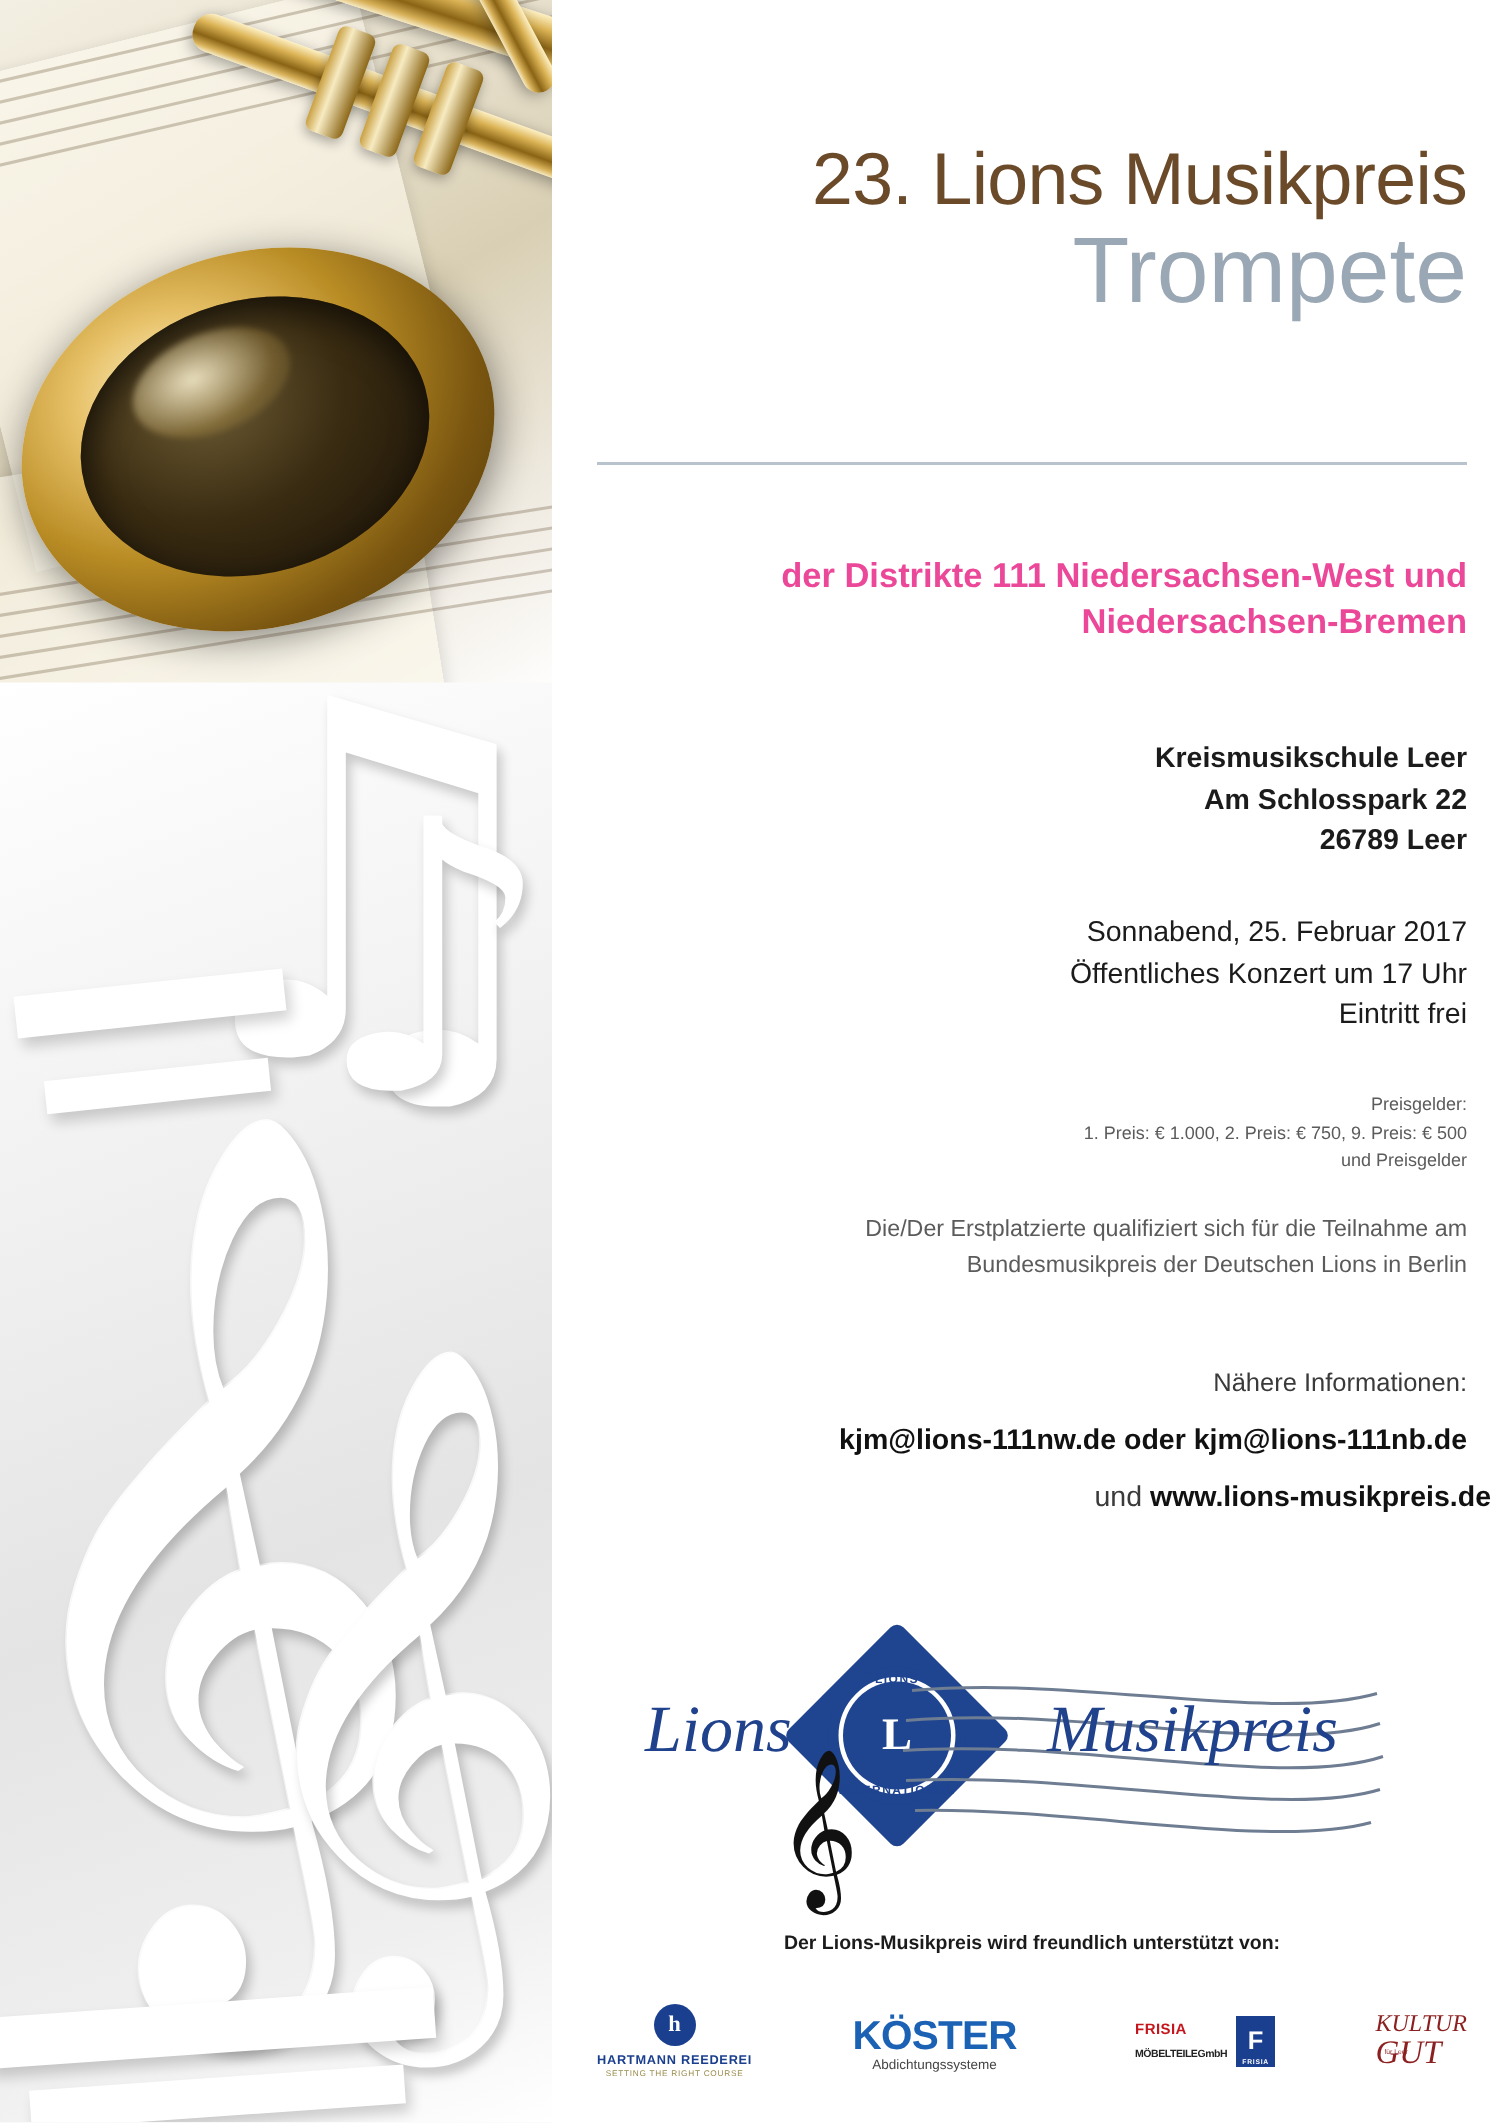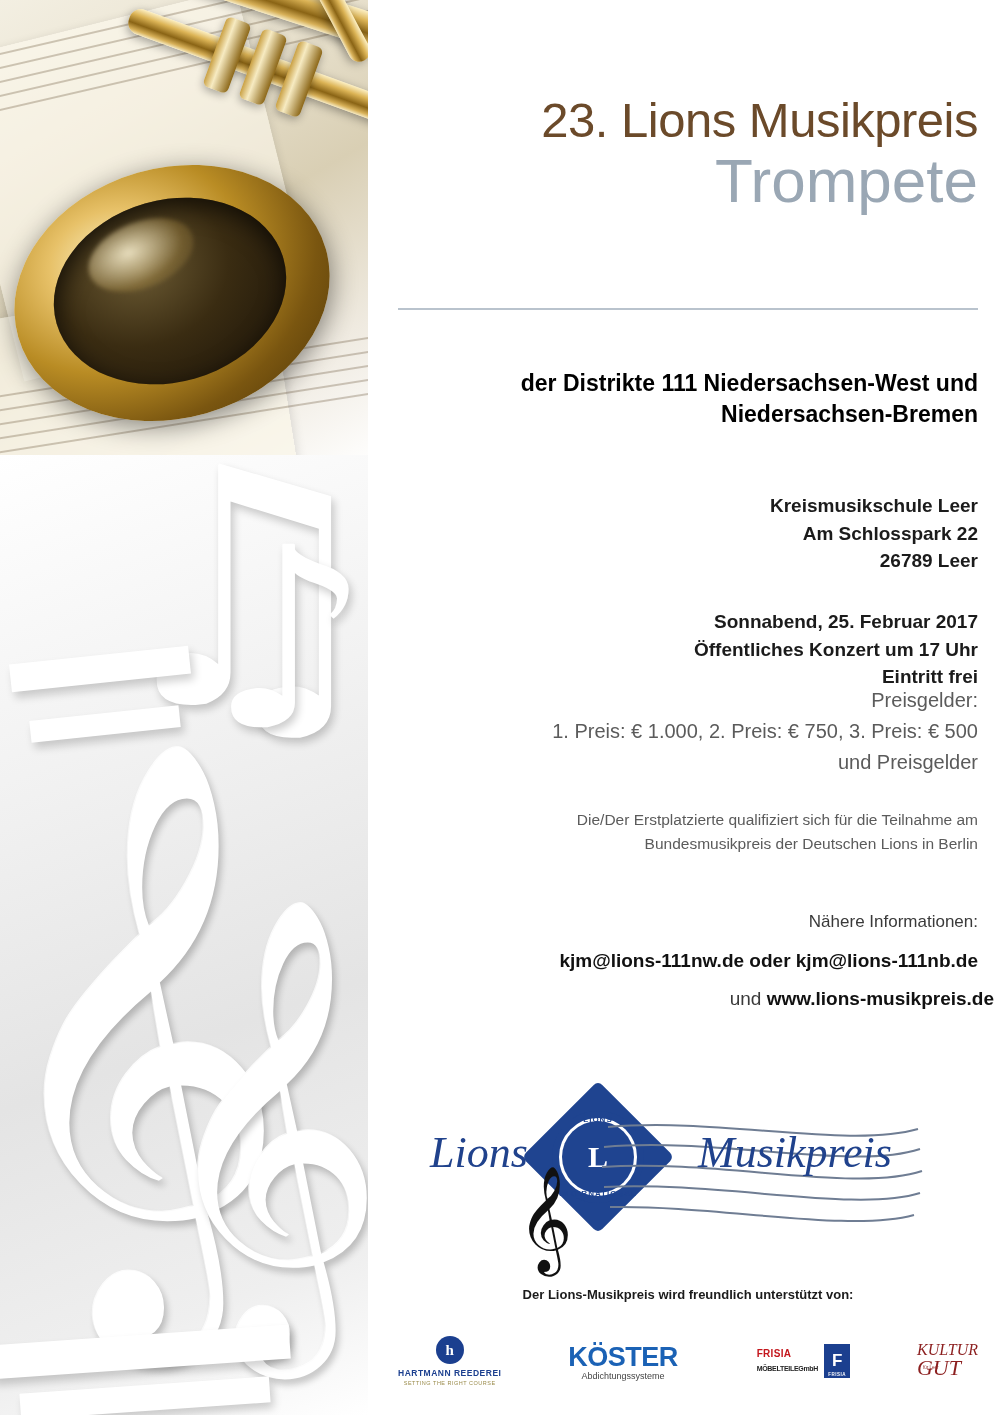--- a/index.html
+++ b/index.html
@@ -182,34 +182,34 @@
     background: #b9c3cd;
   }
 
   .districts {
     position: absolute;
     left: 30px; top: 368px;
     width: 580px;
     text-align: right;
     font-size: 23px;
     font-weight: bold;
-    color: #000000;
+    color: #ec4899;
     line-height: 1.33;
   }
 
   .block {
     position: absolute;
     left: 30px;
     width: 580px;
     text-align: right;
     color: #1b1b1b;
   }
   .venue { top: 492px; font-size: 19px; font-weight: bold; line-height: 1.45; }
-  .datetime { top: 608px; font-size: 19px; font-weight: bold; line-height: 1.45; }
-  .prizes { top: 685px; font-size: 20px; font-weight: normal; color: #5b5b5b; line-height: 1.55; }
+  .datetime { top: 608px; font-size: 19px; font-weight: normal; line-height: 1.45; }
+  .prizes { top: 727px; font-size: 12px; font-weight: normal; color: #5b5b5b; line-height: 1.55; }
   .qualify { top: 808px; font-size: 15.5px; font-weight: normal; color: #5b5b5b; line-height: 1.55; }
   .info-head { top: 912px; font-size: 17px; font-weight: normal; color: #3a3a3a; }
   .info-mail { top: 950px; font-size: 19px; font-weight: bold; color: #111111; }
   .info-web { top: 988px; font-size: 19px; font-weight: normal; color: #3a3a3a; margin-left: 16px; }
   .info-web b { font-weight: bold; color: #111111; }
 
   
   .logo-wrap {
     position: absolute;
     left: 60px; top: 1085px;
@@ -409,21 +409,21 @@
     </div>
 
     <div class="block datetime">
       <div>Sonnabend, 25. Februar 2017</div>
       <div>Öffentliches Konzert um 17 Uhr</div>
       <div>Eintritt frei</div>
     </div>
 
     <div class="block prizes">
       <div>Preisgelder:</div>
-      <div>1. Preis: € 1.000, 2. Preis: € 750, 3. Preis: € 500</div>
+      <div>1. Preis: € 1.000, 2. Preis: € 750, 9. Preis: € 500</div>
       <div>und Preisgelder</div>
     </div>
 
     <div class="block qualify">
       <div>Die/Der Erstplatzierte qualifiziert sich für die Teilnahme am</div>
       <div>Bundesmusikpreis der Deutschen Lions in Berlin</div>
     </div>
 
     <div class="block info-head">Nähere Informationen:</div>
     <div class="block info-mail">kjm@lions-111nw.de oder kjm@lions-111nb.de</div>

